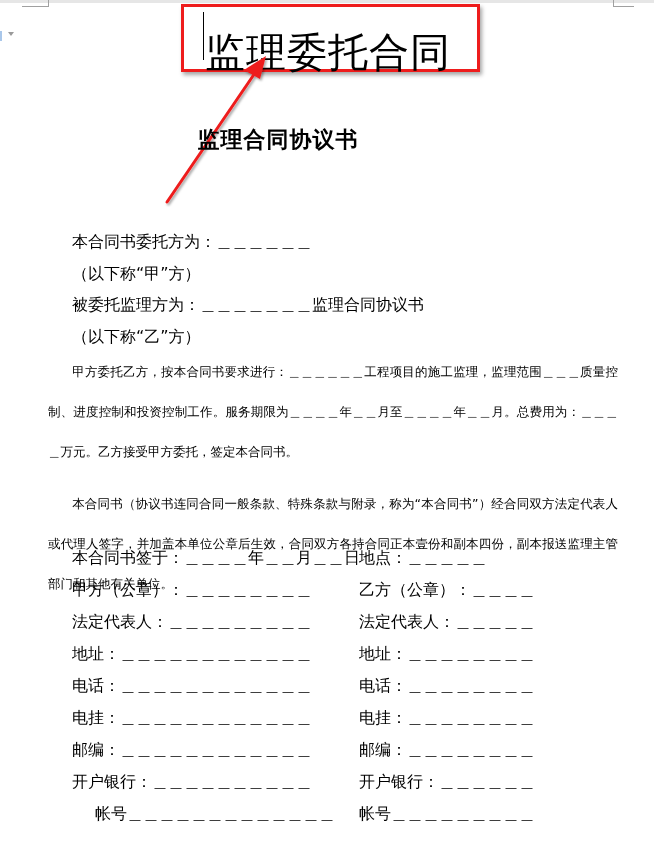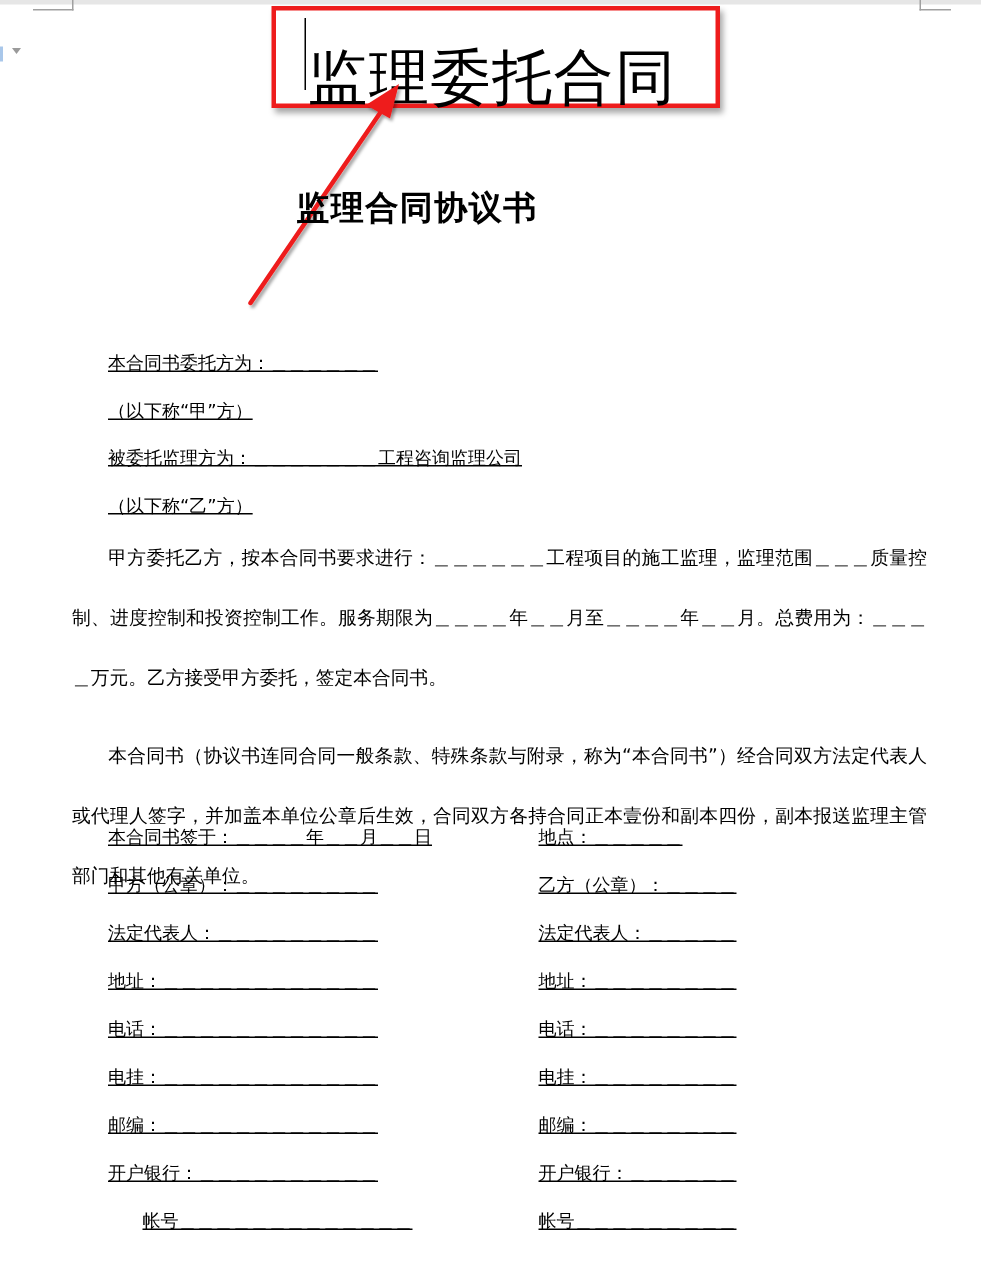--- a/index.html
+++ b/index.html
@@ -81,24 +81,23 @@
     font-weight: bold;
     font-size: 22px;
     line-height: 30px;
     letter-spacing: 1px;
     padding-left: 10px;
     box-sizing: border-box;
   }
 
   .line {
     position: absolute;
-    font-size: 12px;
+    font-size: 16px;
     line-height: 16px;
     white-space: nowrap;
-    text-decoration: underline;
   }
   .para {
     position: absolute;
     left: 48px;
     width: 570px;
     font-size: 12.5px;
     line-height: 40px;
     text-align: justify;
   }
   .para .indent { display: inline-block; width: 24px; }
@@ -127,21 +126,21 @@
   <g filter="url(#sh)">
     <line x1="167" y1="202" x2="257" y2="70" stroke="#ee1c1c" stroke-width="3" stroke-linecap="round"></line>
     <polygon points="266,56 244,70 260,79" fill="#ee1c1c"></polygon>
   </g>
 </svg>
 
 <div class="doc-title">监理合同协议书</div>
 
 <div class="line col-left" style="top:234px;">本合同书委托方为：＿＿＿＿＿＿</div>
 <div class="line col-left" style="top:266px;">（以下称“甲”方）</div>
-<div class="line col-left" style="top:297px;">被委托监理方为：＿＿＿＿＿＿＿工程咨询监理公司</div>
+<div class="line col-left" style="top:297px;">被委托监理方为：＿＿＿＿＿＿＿监理合同协议书</div>
 <div class="line col-left" style="top:329px;">（以下称“乙”方）</div>
 
 <div class="para" style="top:352px;"><span class="indent"></span><span>甲方委托乙方，按本合同书要求进行：＿＿＿＿＿＿工程项目的施工监理，监理范围＿＿＿质量控制、进度控制和投资控制工作。服务期限为＿＿＿＿年＿＿月至＿＿＿＿年＿＿月。总费用为：＿＿＿＿万元。乙方接受甲方委托，签定本合同书。</span></div>
 
 <div class="para" style="top:448px;margin-top:36px;"><span class="indent"></span><span>本合同书（协议书连同合同一般条款、特殊条款与附录，称为“本合同书”）经合同双方法定代表人或代理人签字，并加盖本单位公章后生效，合同双方各持合同正本壹份和副本四份，副本报送监理主管部门和其他有关单位。</span></div>
 
 <div class="line col-left" style="top:550px;">本合同书签于：＿＿＿＿年＿＿月＿＿日</div>
 <div class="line col-left" style="top:582px;">甲方（公章）：＿＿＿＿＿＿＿＿</div>
 <div class="line col-left" style="top:614px;">法定代表人：＿＿＿＿＿＿＿＿＿</div>
 <div class="line col-left" style="top:646px;">地址：＿＿＿＿＿＿＿＿＿＿＿＿</div>

